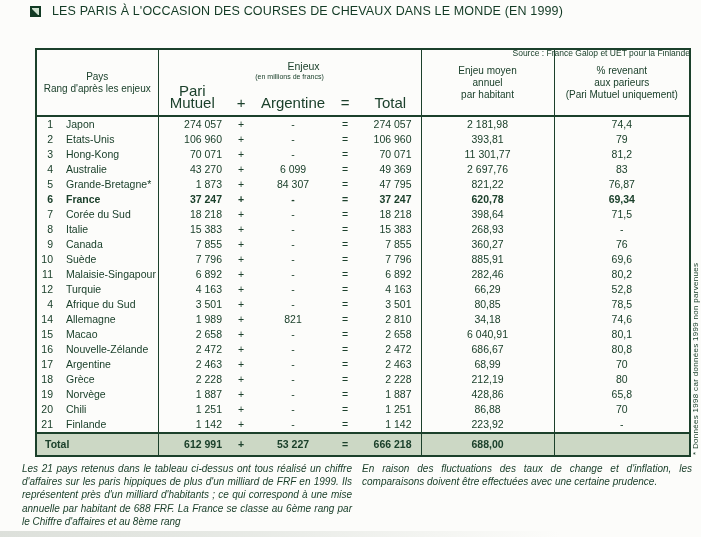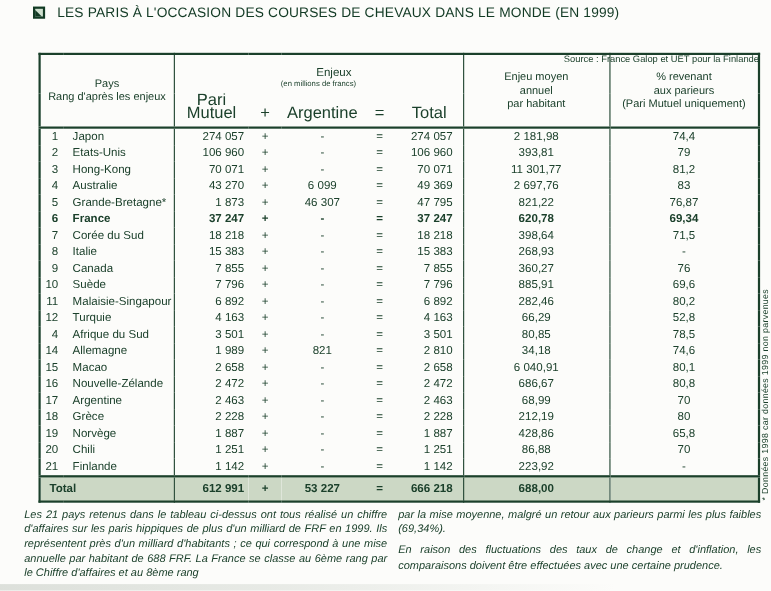--- a/index.html
+++ b/index.html
@@ -158,21 +158,21 @@
     <td class="total sep">49 369</td>
     <td class="avg sep">2 697,76</td>
     <td class="pct">83</td>
   </tr>
 
   <tr>
     <td class="rank">5</td>
     <td class="country sep">Grande-Bretagne*</td>
     <td class="pari">1 873</td>
     <td class="plus">+</td>
-    <td class="book">46 307</td>
+    <td class="book">84 307</td>
     <td class="eq">=</td>
     <td class="total sep">47 795</td>
     <td class="avg sep">821,22</td>
     <td class="pct">76,87</td>
   </tr>
 
   <tr class="bold-row">
     <td class="rank">6</td>
     <td class="country sep">France</td>
     <td class="pari">37 247</td>
@@ -379,18 +379,17 @@
   </table>
 </div>
 
 <div class="side-note">* Données 1998 car données 1999 non parvenues</div>
 
 <div class="footer">
   <div class="fcol">
     <p>Les 21 pays retenus dans le tableau ci-dessus ont tous réalisé un chiffre d'affaires sur les paris hippiques de plus d'un milliard de FRF en 1999. Ils représentent près d'un milliard d'habitants ; ce qui correspond à une mise annuelle par habitant de 688 FRF. La France se classe au 6ème rang par le Chiffre d'affaires et au 8ème rang</p>
   </div>
   <div class="fcol">
-    <p>par la mise moyenne, malgré un retour aux parieurs parmi les plus faibles (69,34%).</p>
     <p>En raison des fluctuations des taux de change et d'inflation, les comparaisons doivent être effectuées avec une certaine prudence.</p>
   </div>
 </div>
 
 <div class="scan-smudge"></div>
 
 </body></html>

